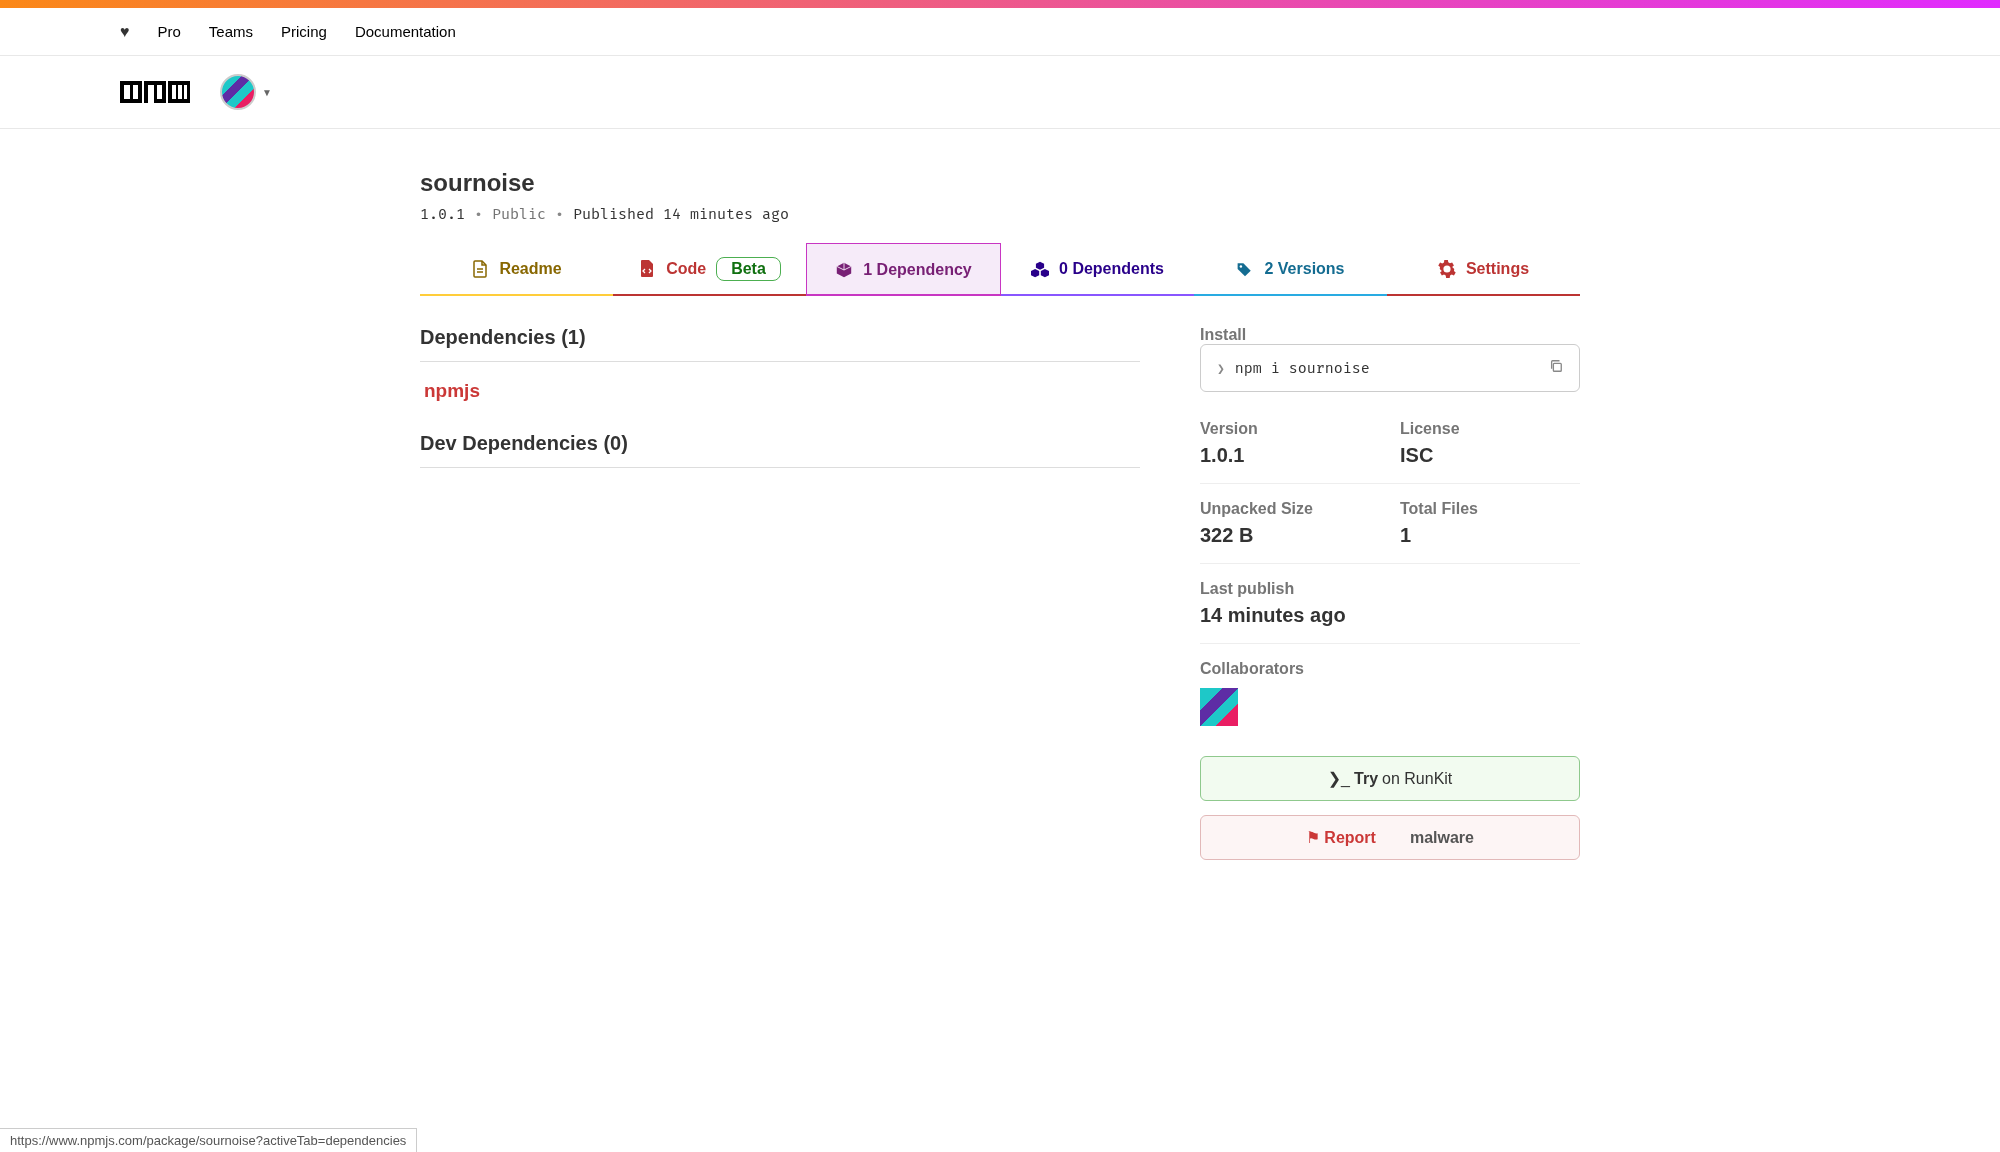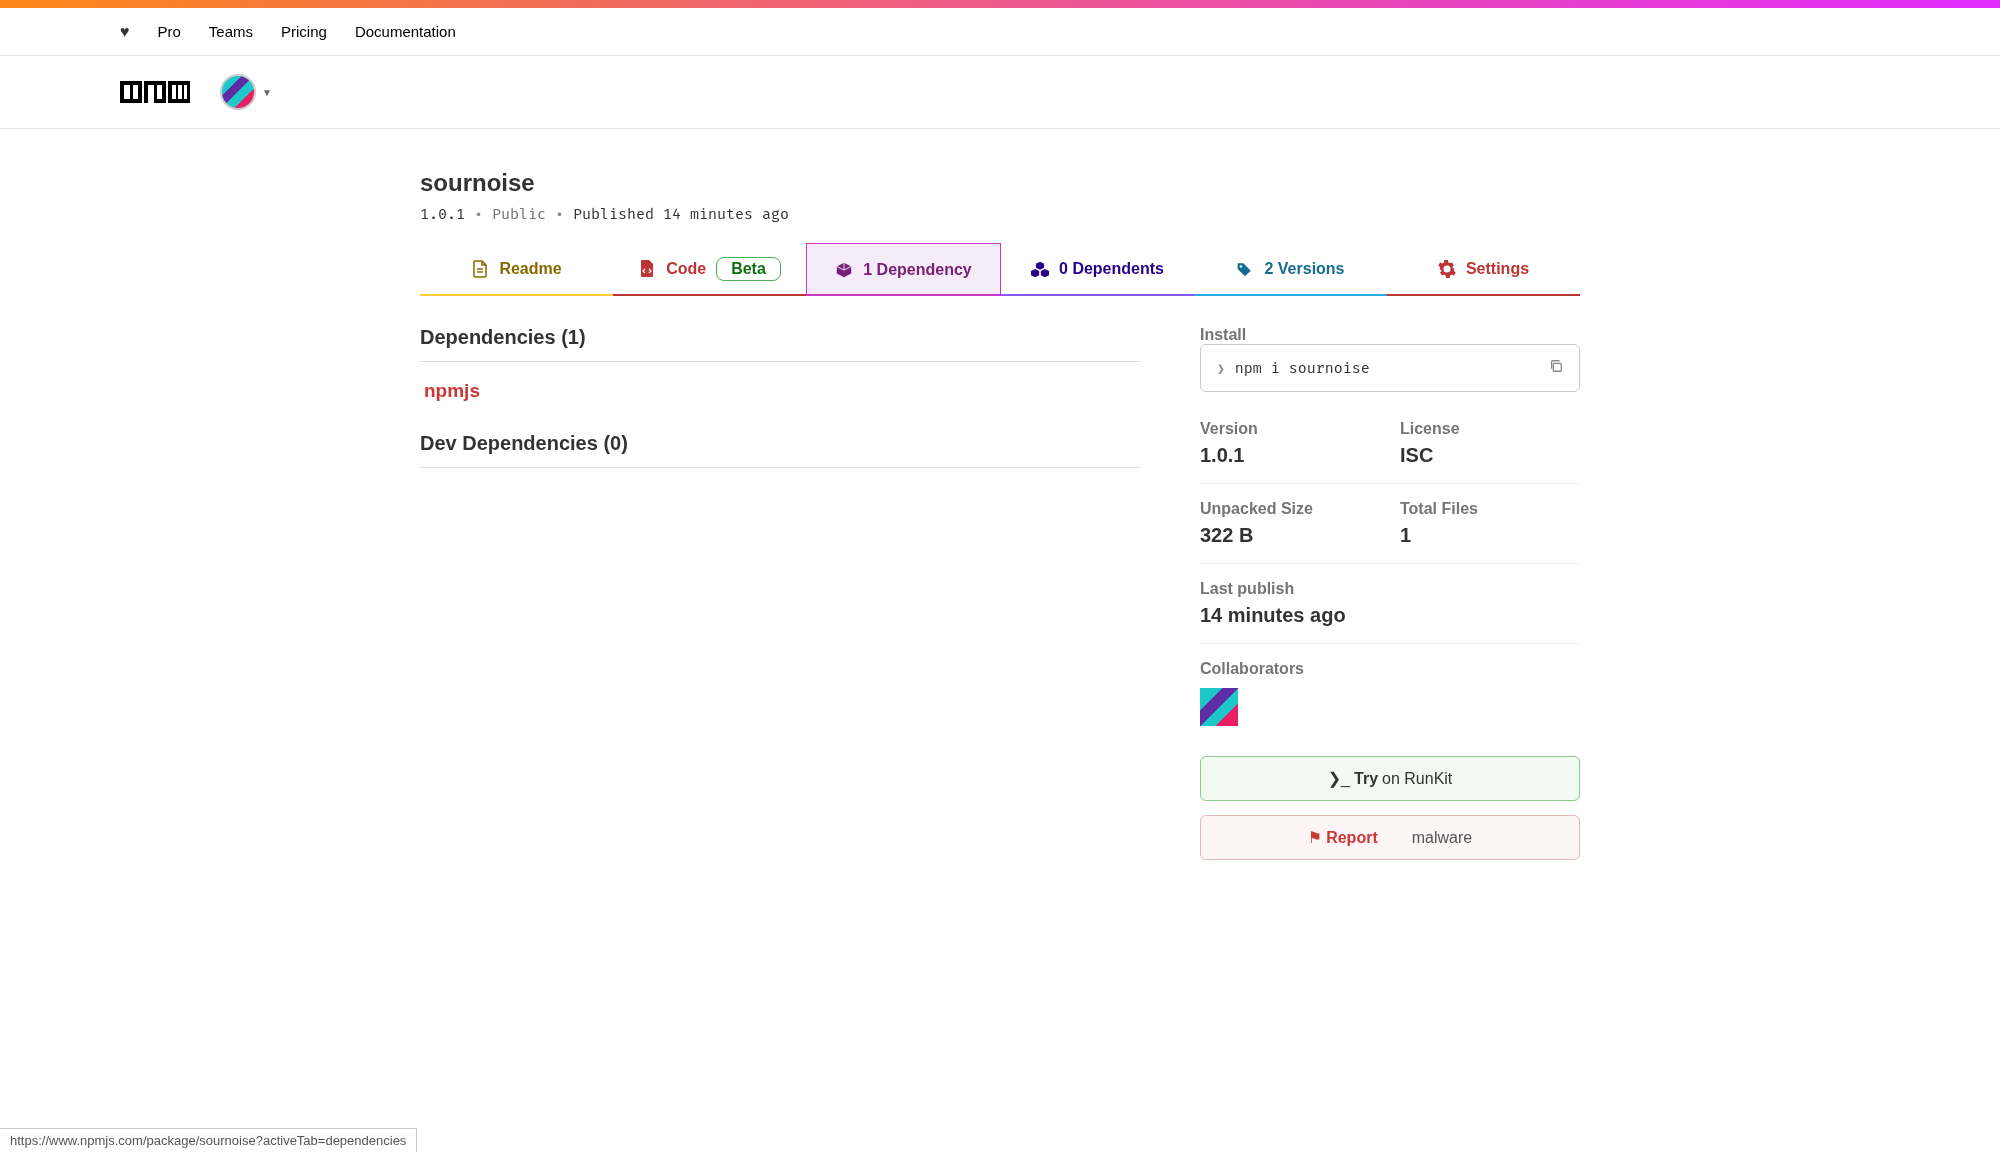--- a/index.html
+++ b/index.html
@@ -63,21 +63,21 @@
     .info-col { flex: 1; }
     .info-label { color: #757575; font-size: 16px; font-weight: 600; margin-bottom: 6px; }
     .info-value { font-size: 20px; font-weight: 600; }
     
     .collab { padding: 16px 0; }
     
     .action-btn { width: 100%; padding: 12px; border-radius: 6px; font-size: 16px; font-weight: 500; cursor: pointer; display: flex; align-items: center; justify-content: center; gap: 4px; margin-top: 14px; }
     .runkit-btn { background: #f2fbf0; border: 1px solid #8fc98d; color: #333; }
     .runkit-btn b { font-weight: 700; }
     .report-btn { background: #fdf5f5; border: 1px solid #e2b9b9; color: #cb3837; }
-    .report-btn .rest { color: #555; font-weight: 400; margin-left: 30px; }
+    .report-btn .rest { color: #555; font-weight: 700; margin-left: 30px; }
     
     .status-url { position: fixed; bottom: 0; left: 0; background: #fff; border: 1px solid #ccc; border-left: none; border-bottom: none; padding: 4px 10px; font-size: 13px; color: #555; }
   </style>
 </head>
 <body>
 
 <div class="gradient-bar"></div>
 
 <nav class="top-nav">
   <span class="heart-icon">♥</span>

